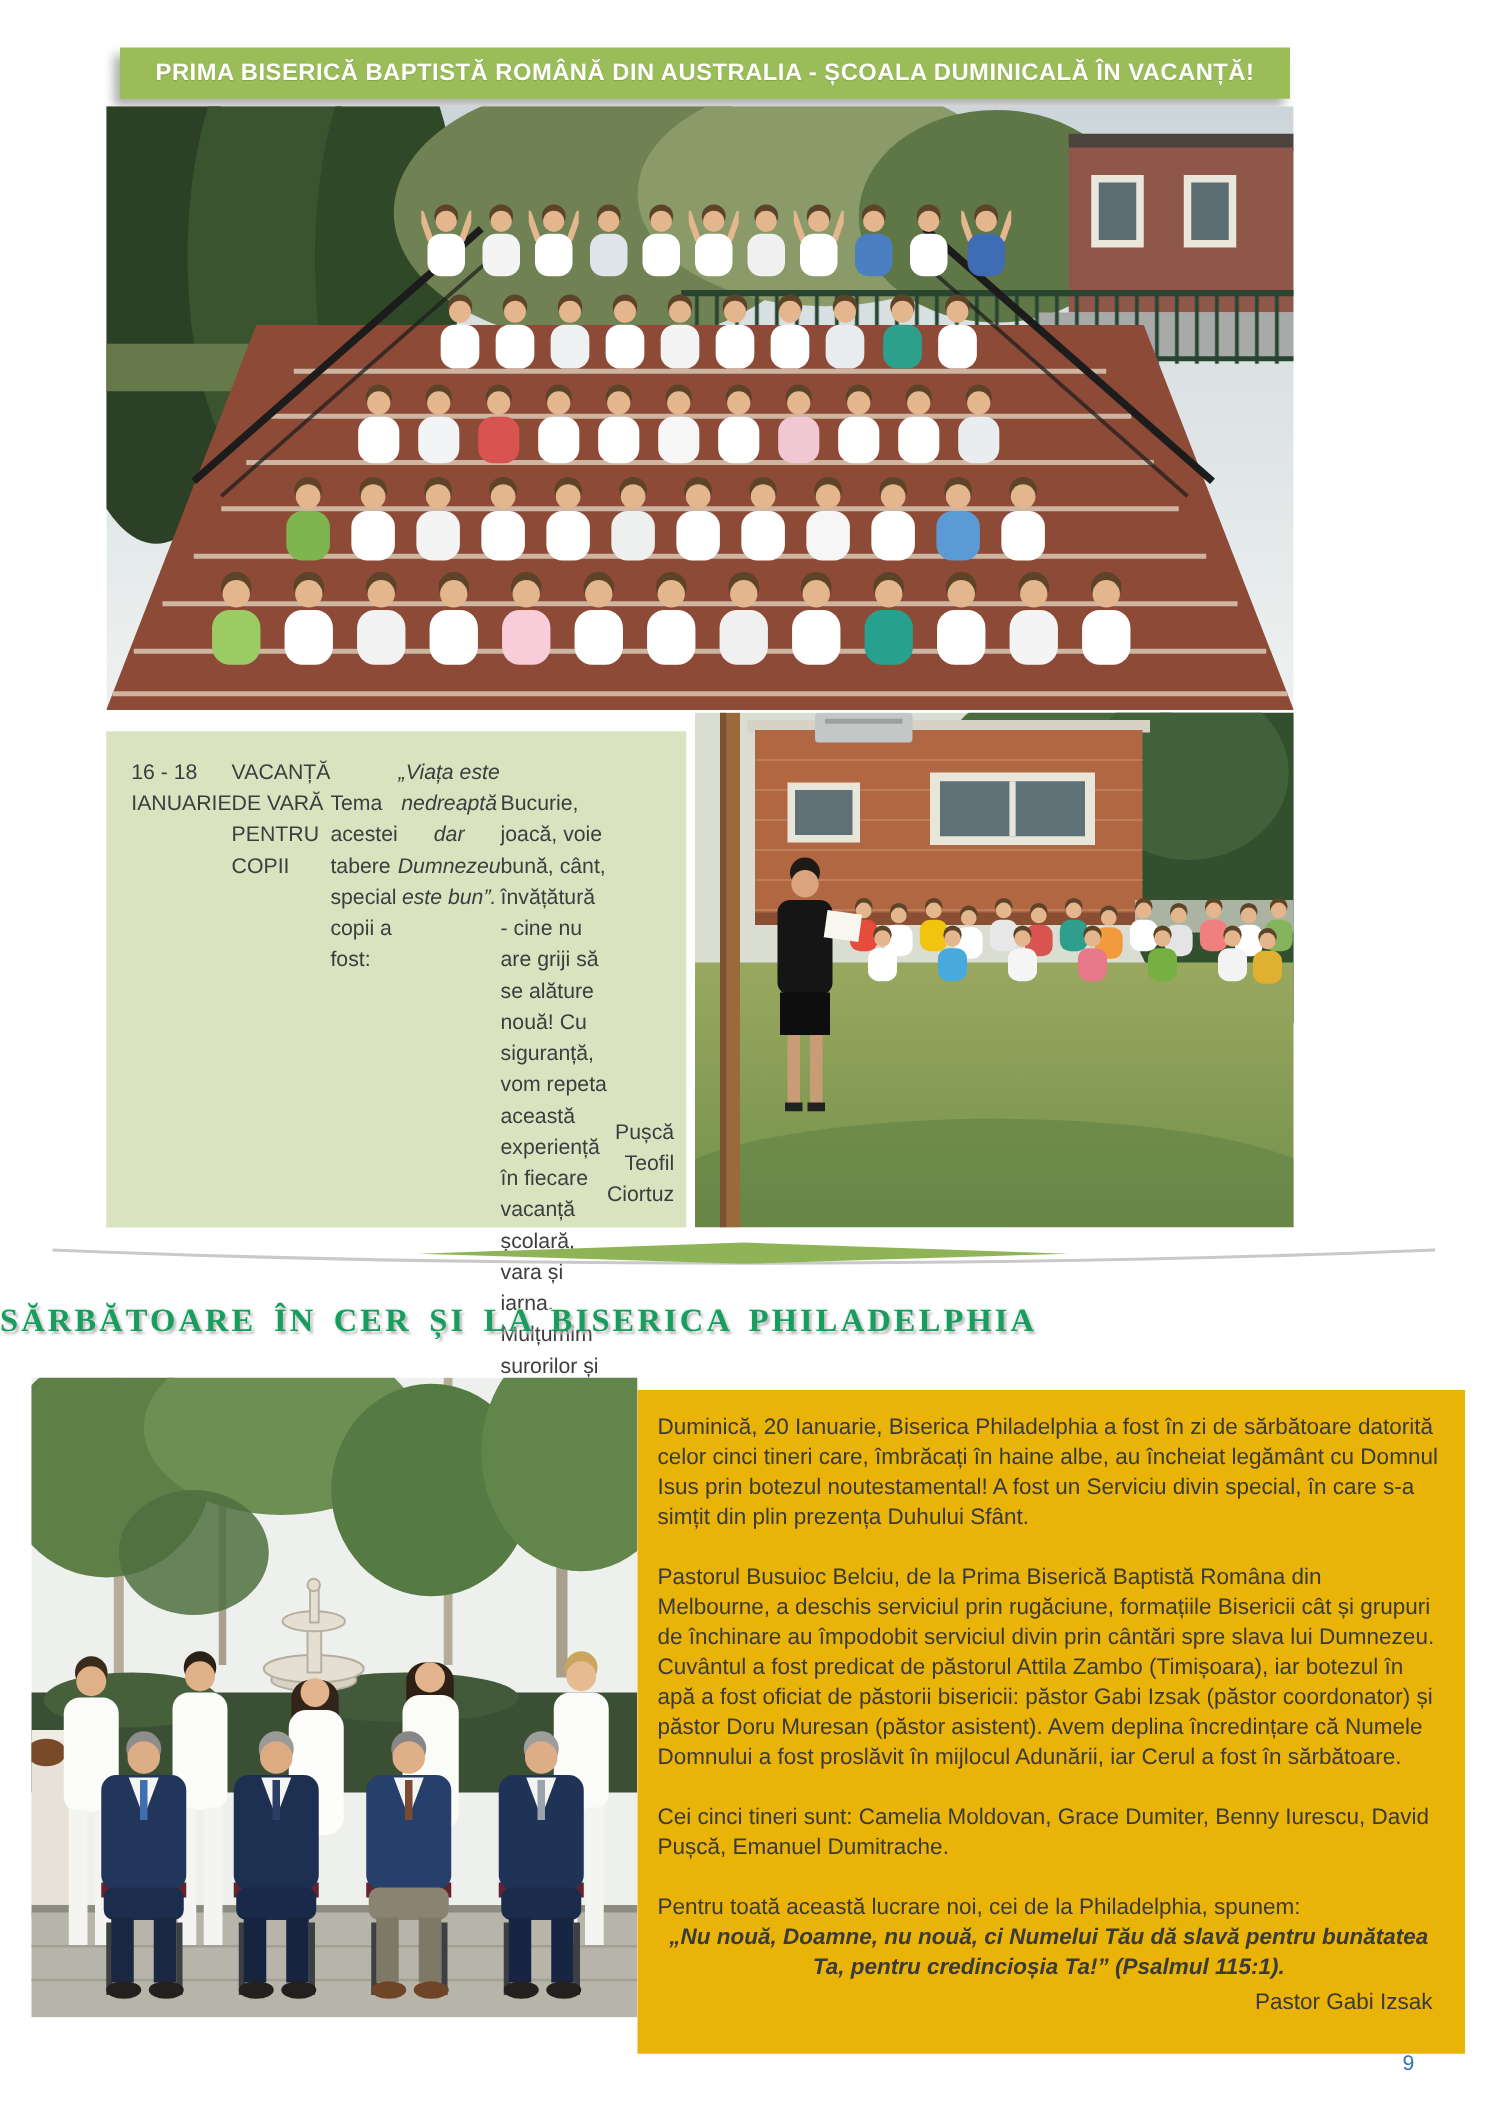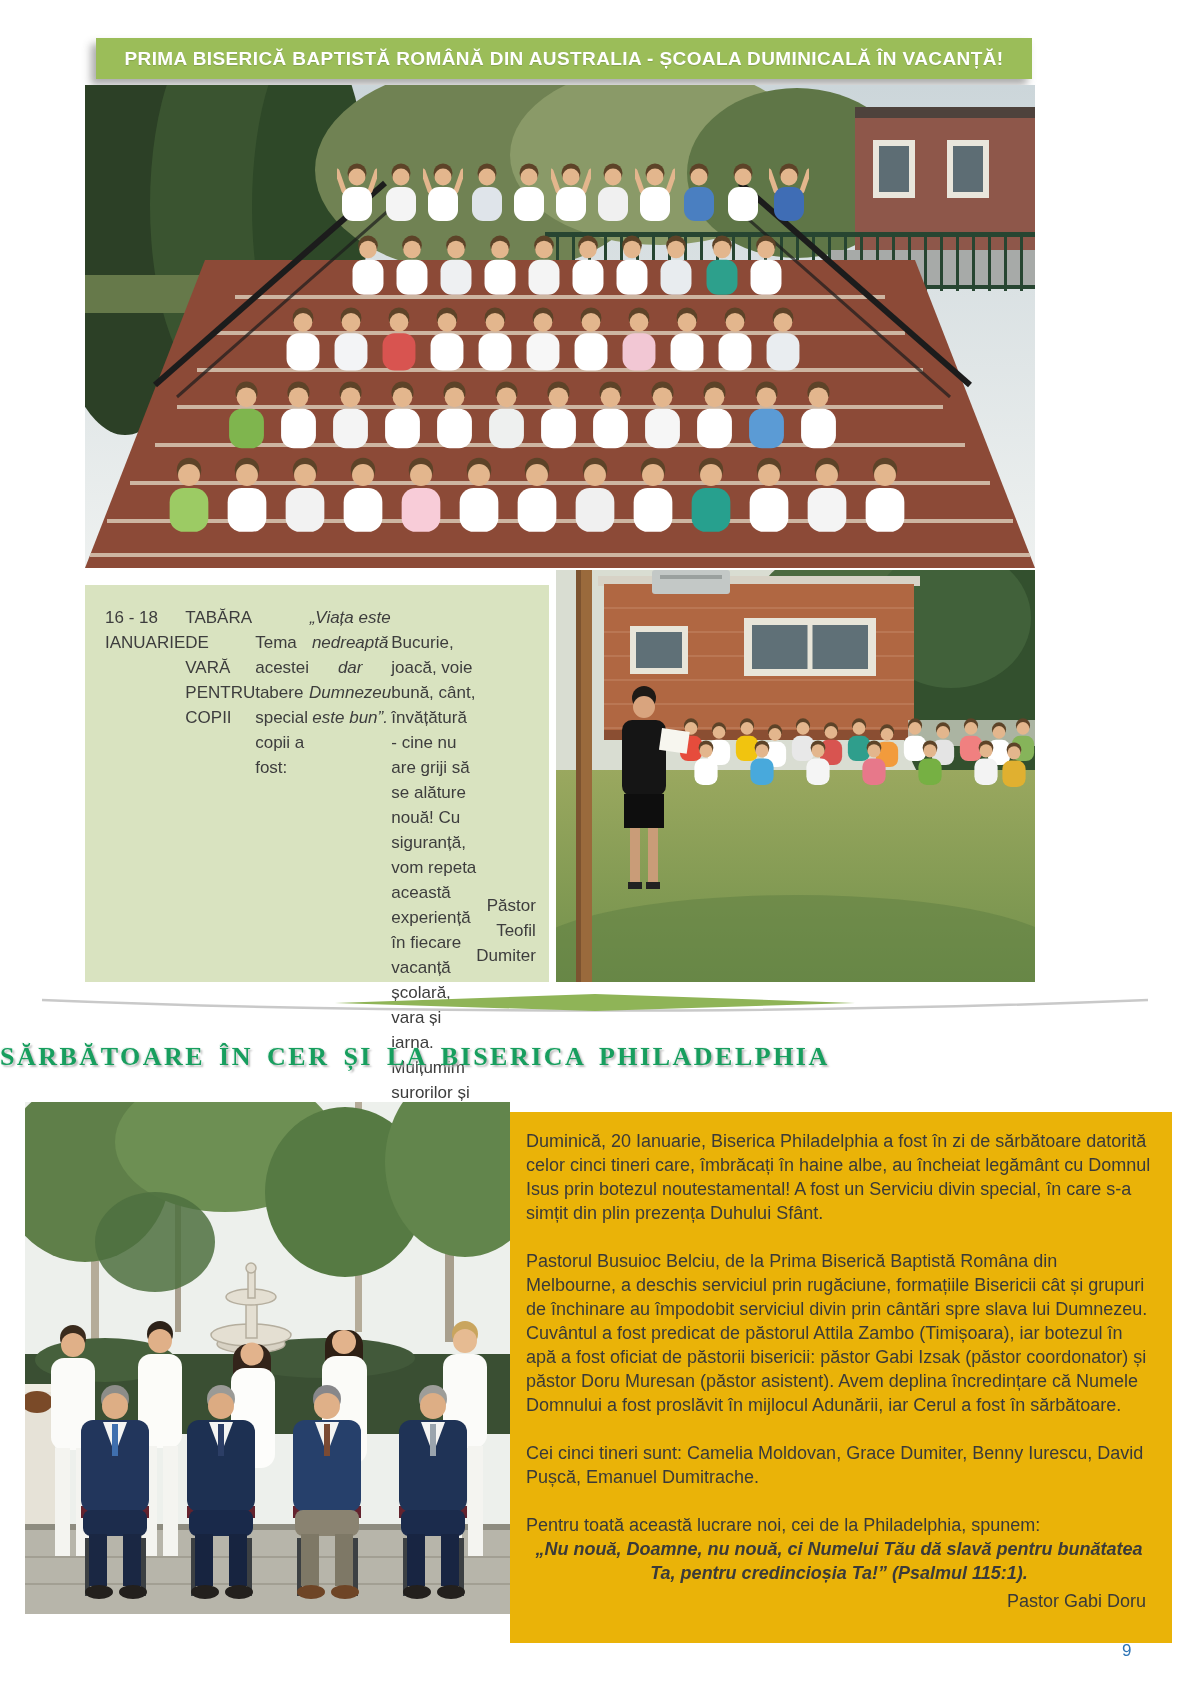--- a/index.html
+++ b/index.html
@@ -164,25 +164,25 @@
       <use href="#kid" x="542" y="372" width="52" height="80" fill="#ffffff"></use>
       <use href="#kid" x="600" y="372" width="52" height="80" fill="#27a08e"></use>
       <use href="#kid" x="658" y="372" width="52" height="80" fill="#ffffff"></use>
       <use href="#kid" x="716" y="372" width="52" height="80" fill="#f4f4f4"></use>
       <use href="#kid" x="774" y="372" width="52" height="80" fill="#ffffff"></use>
     </svg>
   </figure>
 
   <aside class="info-box">
     <p>16 - 18 IANUARIE</p>
-    <p>TABĂRA DE VARĂ PENTRU COPII</p>
+    <p>VACANȚĂ DE VARĂ PENTRU COPII</p>
     <p class="gap">Tema acestei tabere special copii a fost:</p>
     <p class="italic">„Viața este nedreaptă dar Dumnezeu este bun”.</p>
     <p class="gap">Bucurie, joacă, voie bună, cânt, învățătură - cine nu are griji să se alăture nouă! Cu siguranță, vom repeta această experiență în fiecare vacanță școlară, vara și iarna. Mulțumim surorilor și tinerilor care s-au implicat în buna organizare.</p>
-    <div class="sig">Păstor Teofil Dumiter</div>
+    <div class="sig">Pușcă Teofil Ciortuz</div>
   </aside>
 
   <figure class="photo photo-right" role="img" aria-label="Children gathered on the church lawn during the summer camp, a leader in black reading to them in front of a brick building">
     <svg viewBox="0 0 479 412" preserveAspectRatio="none">
       <defs>
         <linearGradient id="lawn1" x1="0" y1="0" x2="0" y2="1">
           <stop offset="0" stop-color="#9aa85f"></stop>
             <stop offset="1" stop-color="#71904b"></stop>
         </linearGradient>
       </defs>
@@ -382,18 +382,18 @@
       </g>
     </svg>
   </figure>
 
   <section class="panel">
     <p>Duminică, 20 Ianuarie, Biserica Philadelphia a fost în zi de sărbătoare datorită celor cinci tineri care, îmbrăcați în haine albe, au încheiat legământ cu Domnul Isus prin botezul noutestamental! A fost un Serviciu divin special, în care s-a simțit din plin prezența Duhului Sfânt.</p>
     <p>Pastorul Busuioc Belciu, de la Prima Biserică Baptistă Româna din Melbourne, a deschis serviciul prin rugăciune, formațiile Bisericii cât și grupuri de închinare au împodobit serviciul divin prin cântări spre slava lui Dumnezeu. Cuvântul a fost predicat de păstorul Attila Zambo (Timișoara), iar botezul în apă a fost oficiat de păstorii bisericii: păstor Gabi Izsak (păstor coordonator) și păstor Doru Muresan (păstor asistent). Avem deplina încredințare că Numele Domnului a fost proslăvit în mijlocul Adunării, iar Cerul a fost în sărbătoare.</p>
     <p>Cei cinci tineri sunt: Camelia Moldovan, Grace Dumiter, Benny Iurescu, David Pușcă, Emanuel Dumitrache.</p>
     <p class="tight">Pentru toată această lucrare noi, cei de la Philadelphia, spunem:</p>
     <p class="italic quote">„Nu nouă, Doamne, nu nouă, ci Numelui Tău dă slavă pentru bunătatea Ta, pentru credincioșia Ta!” (Psalmul 115:1).</p>
-    <div class="sig">Pastor Gabi Doru</div>
+    <div class="sig">Pastor Gabi Izsak</div>
   </section>
 
   <div class="pagenum">9</div>
 
 </div>
 
 </body></html>

